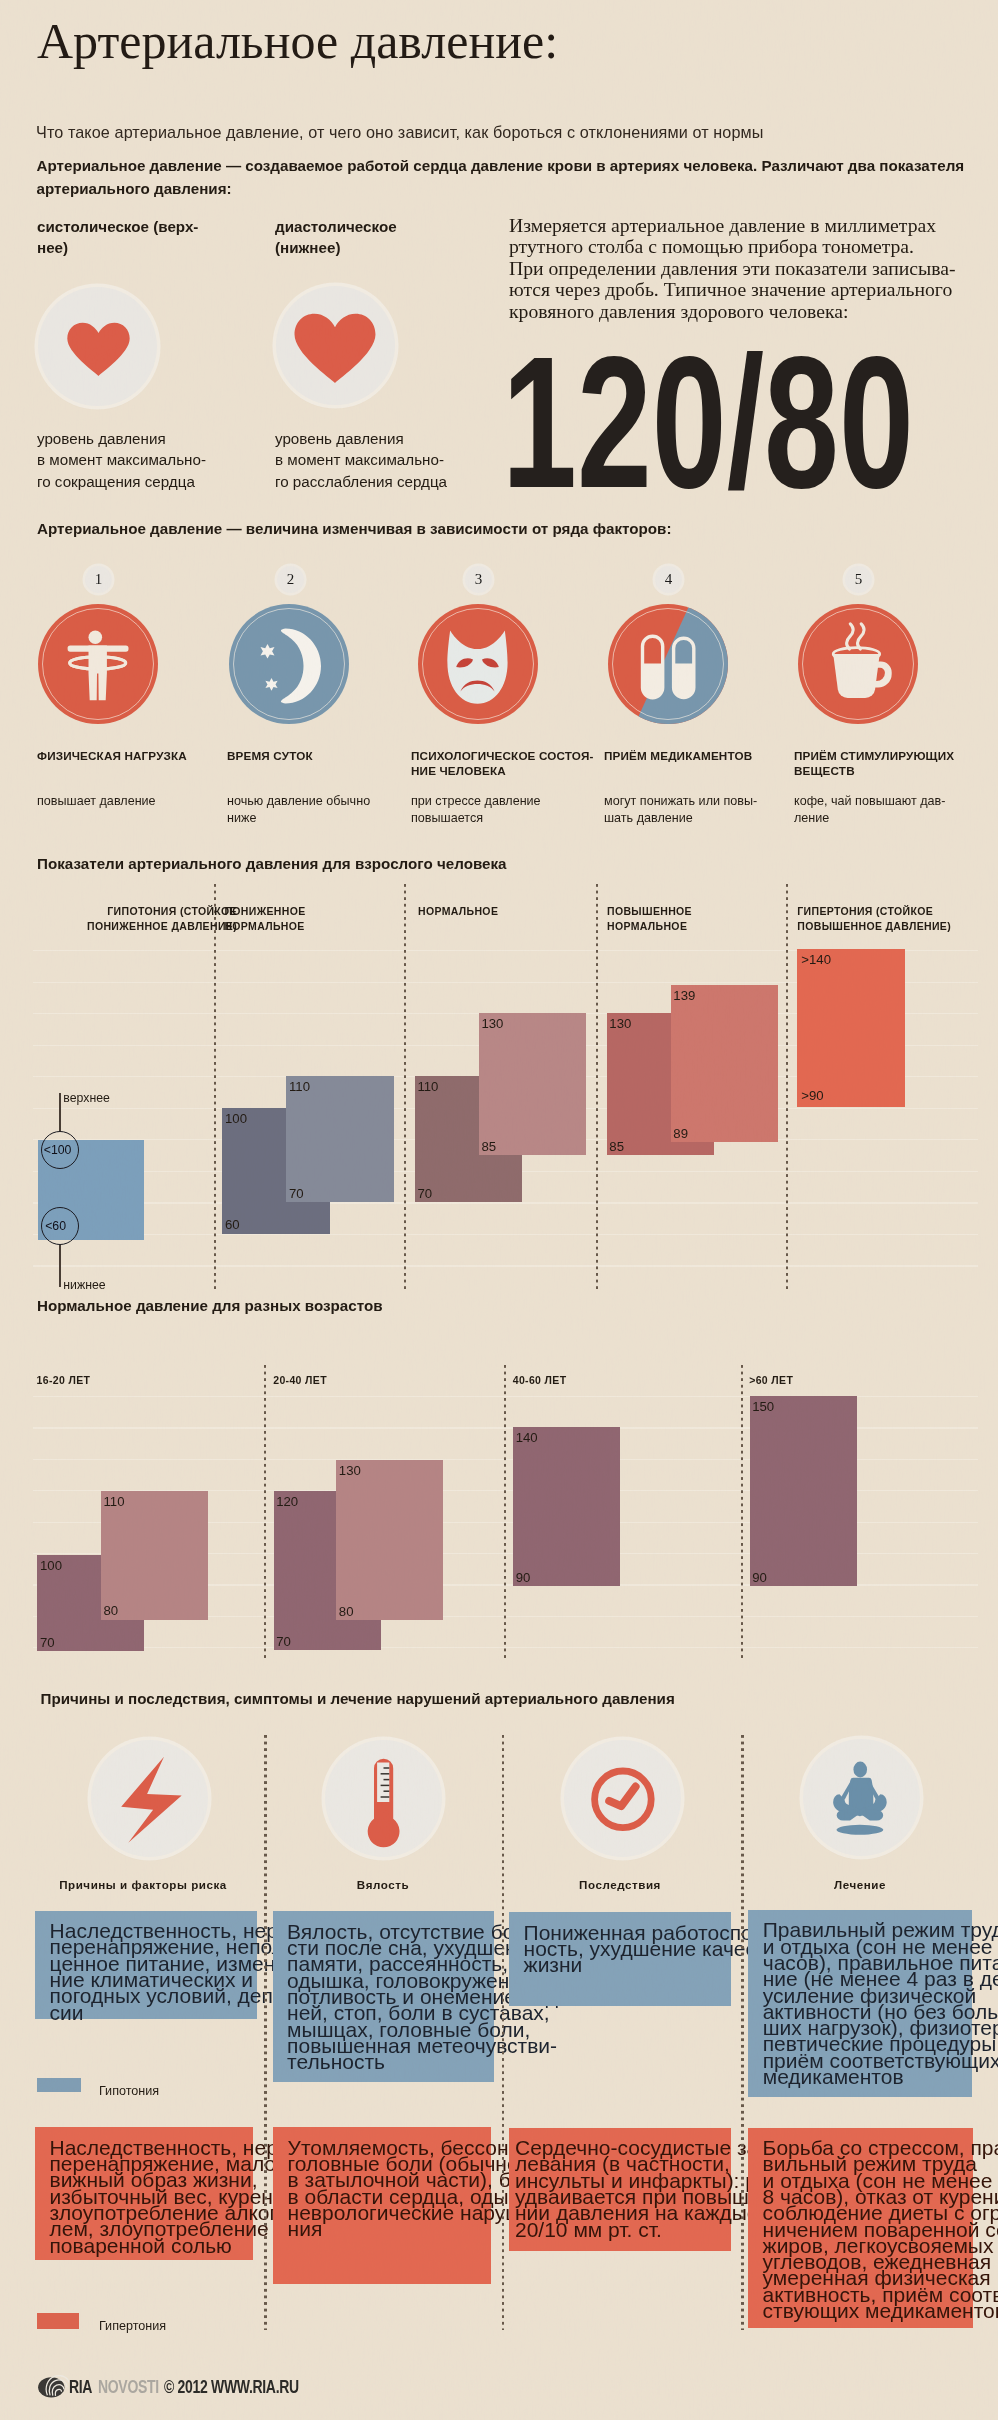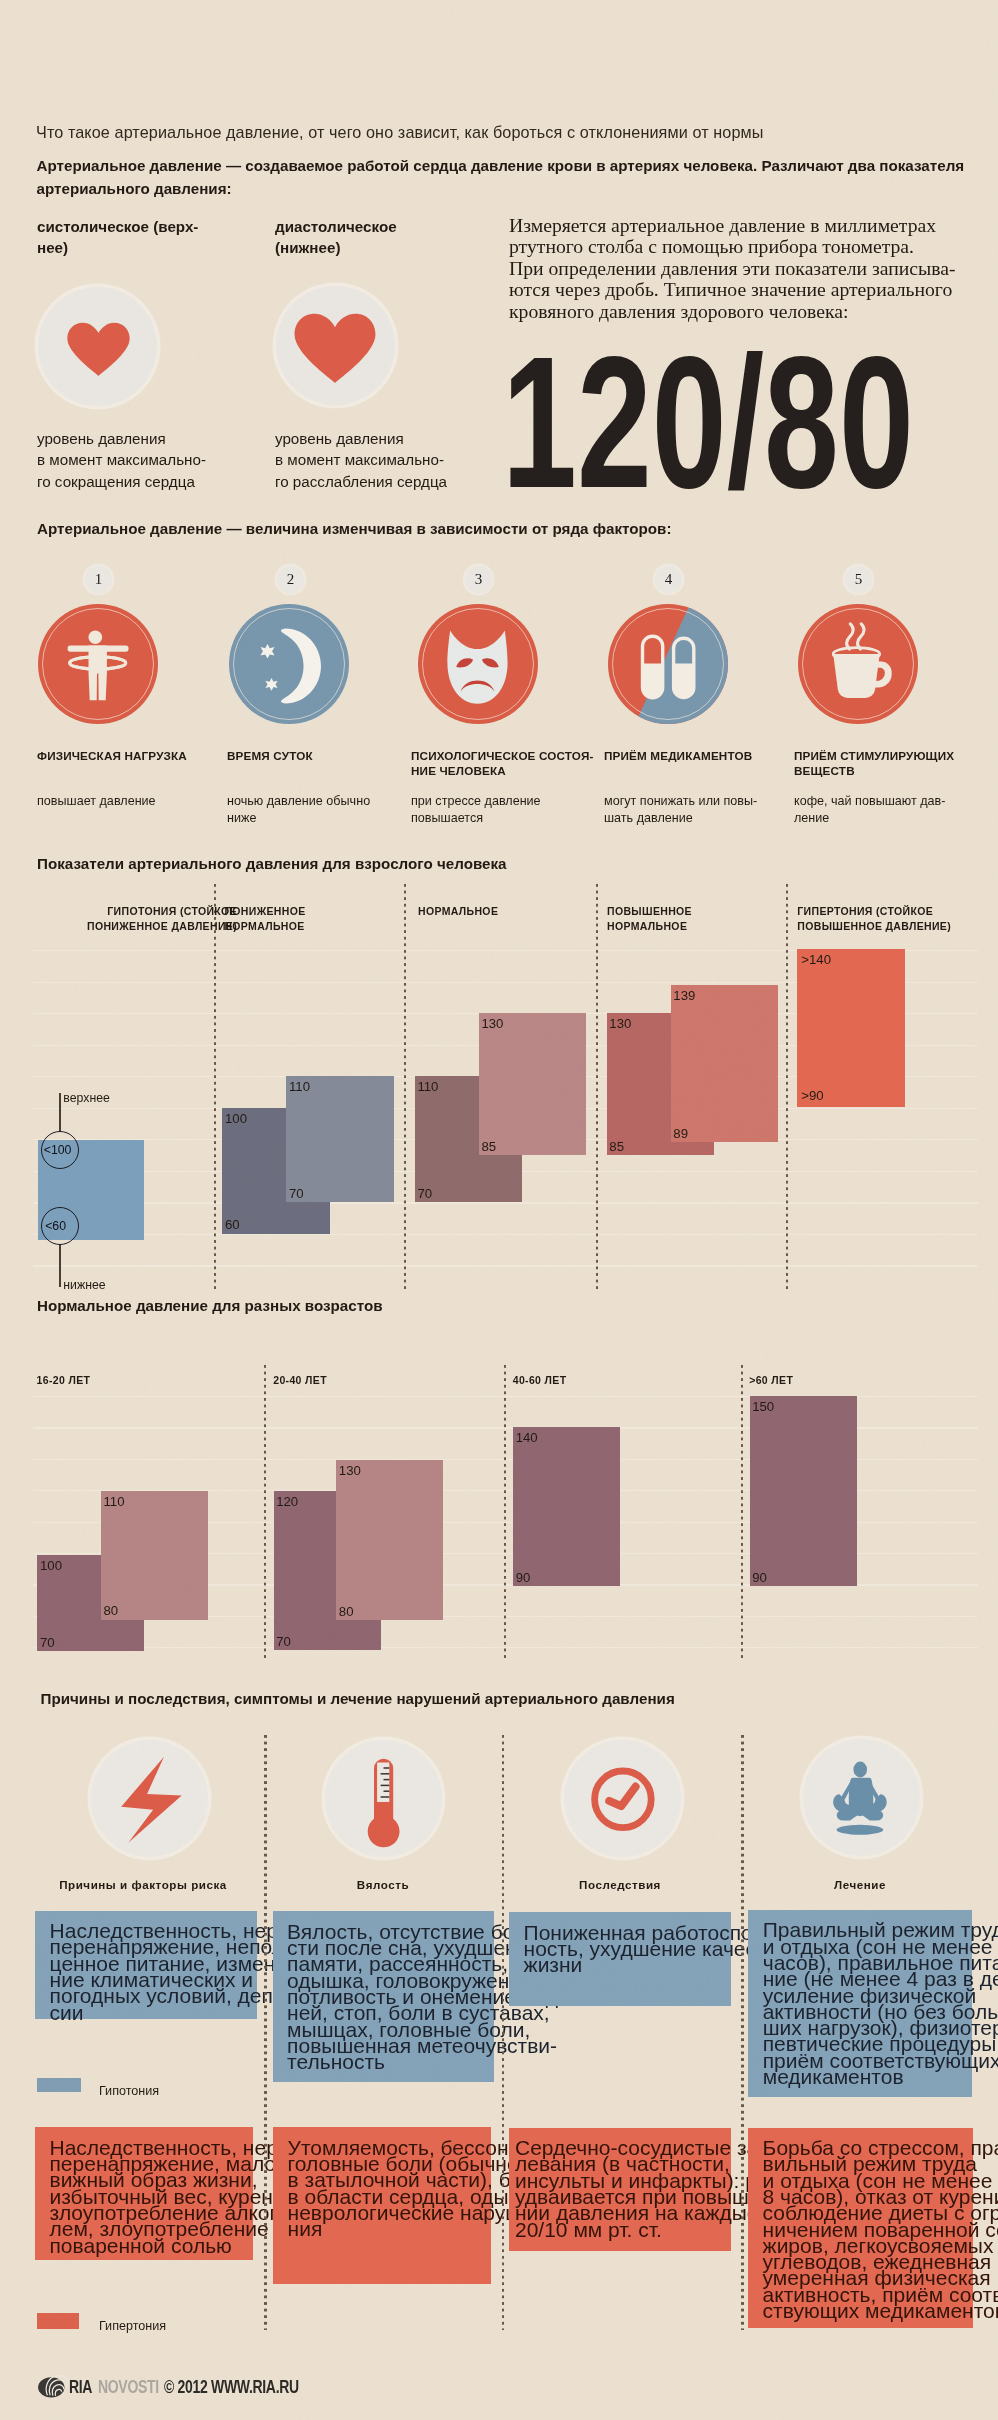--- a/index.html
+++ b/index.html
@@ -133,20 +133,21 @@
 
 <svg id="paper" xmlns="http://www.w3.org/2000/svg">
   <filter id="pf">
     <feTurbulence type="fractalNoise" baseFrequency="0.75 0.035" numOctaves="3" seed="7" result="n"></feTurbulence>
     <feColorMatrix in="n" type="matrix" values="0 0 0 0 0.88  0 0 0 0 0.85  0 0 0 0 0.80  0 0 0 0.10 0.90"></feColorMatrix>
   </filter>
   <rect width="998" height="2420" filter="url(#pf)"></rect>
 </svg>
 
 <div class="abs" id="title">
+  <div>Артериальное давление:</div>
 </div>
 <div class="abs" id="subtitle">Что такое артериальное давление,  от чего оно зависит,  как бороться с отклонениями от нормы</div>
 <div class="abs" id="lead">Артериальное давление — создаваемое работой сердца давление крови в артериях человека. Различают два показателя артериального давления:</div>
 
 <div class="abs defhead" style="left:37px;top:216px;">систолическое (верх-
 нее)</div>
 <div class="abs defhead" style="left:275px;top:216px;">диастолическое
 (нижнее)</div>
 
 <div class="abs circ-white" style="left:38px;top:287px;width:119px;height:119px;">

